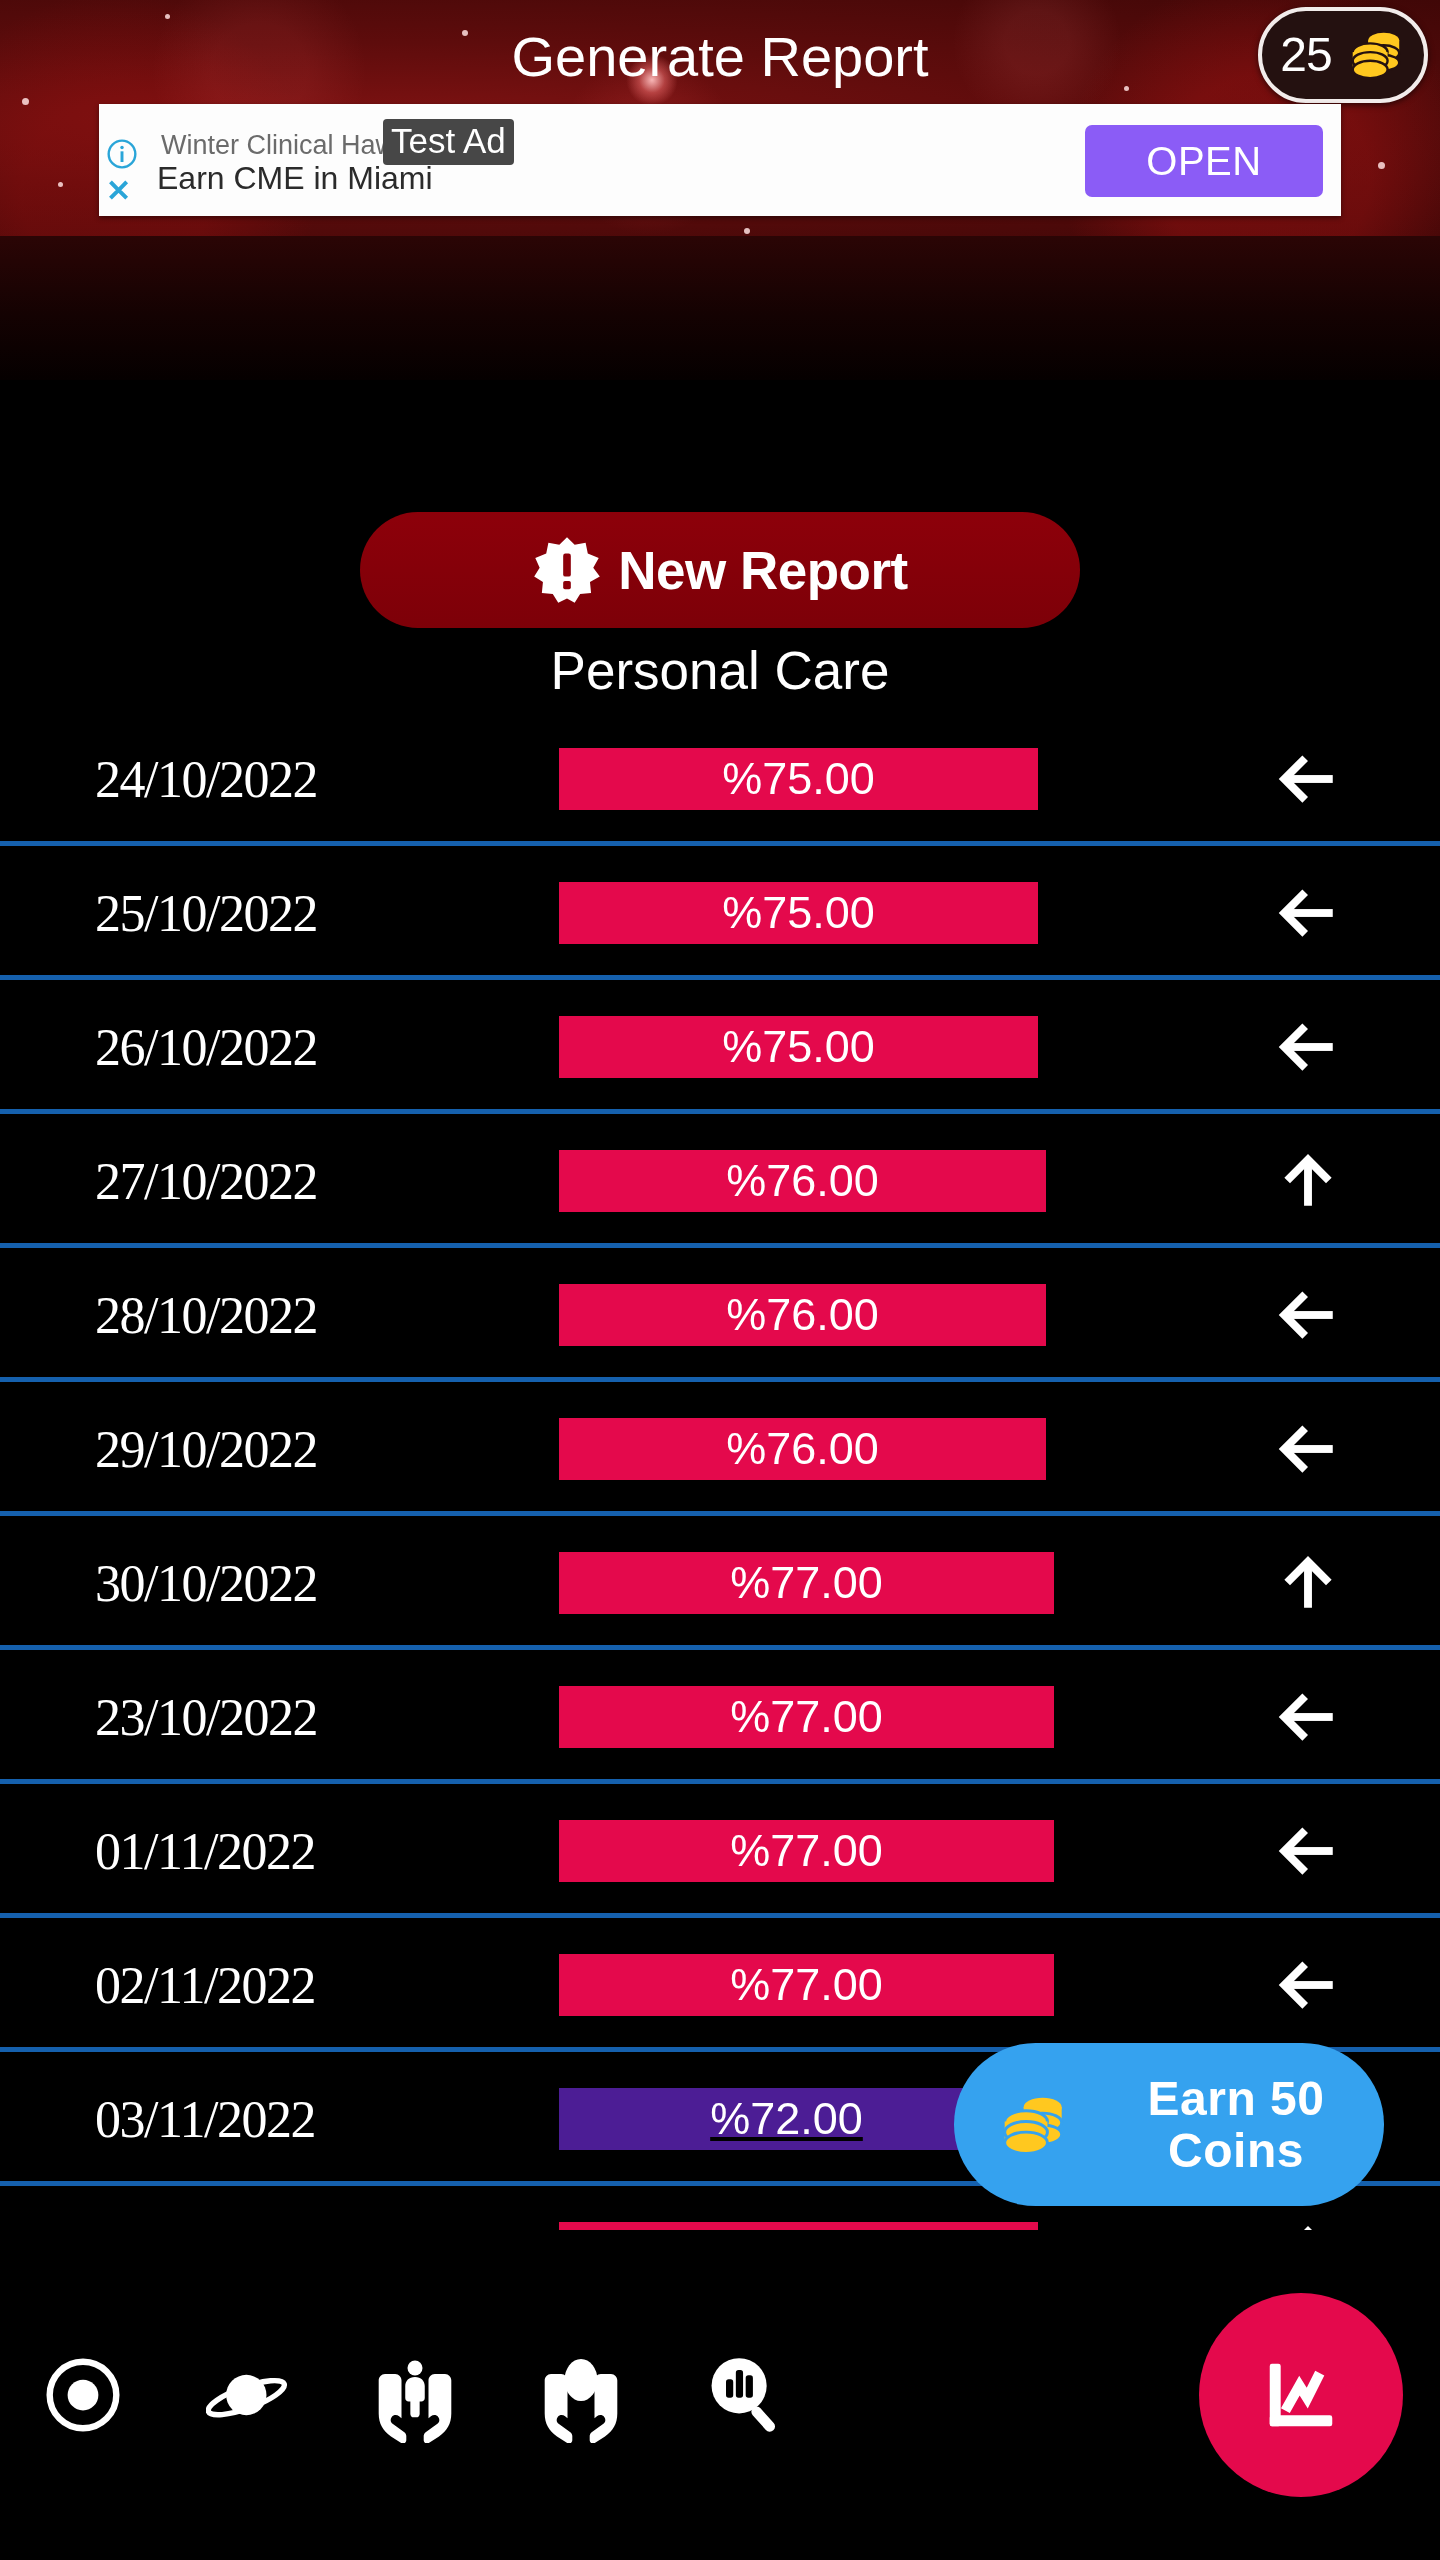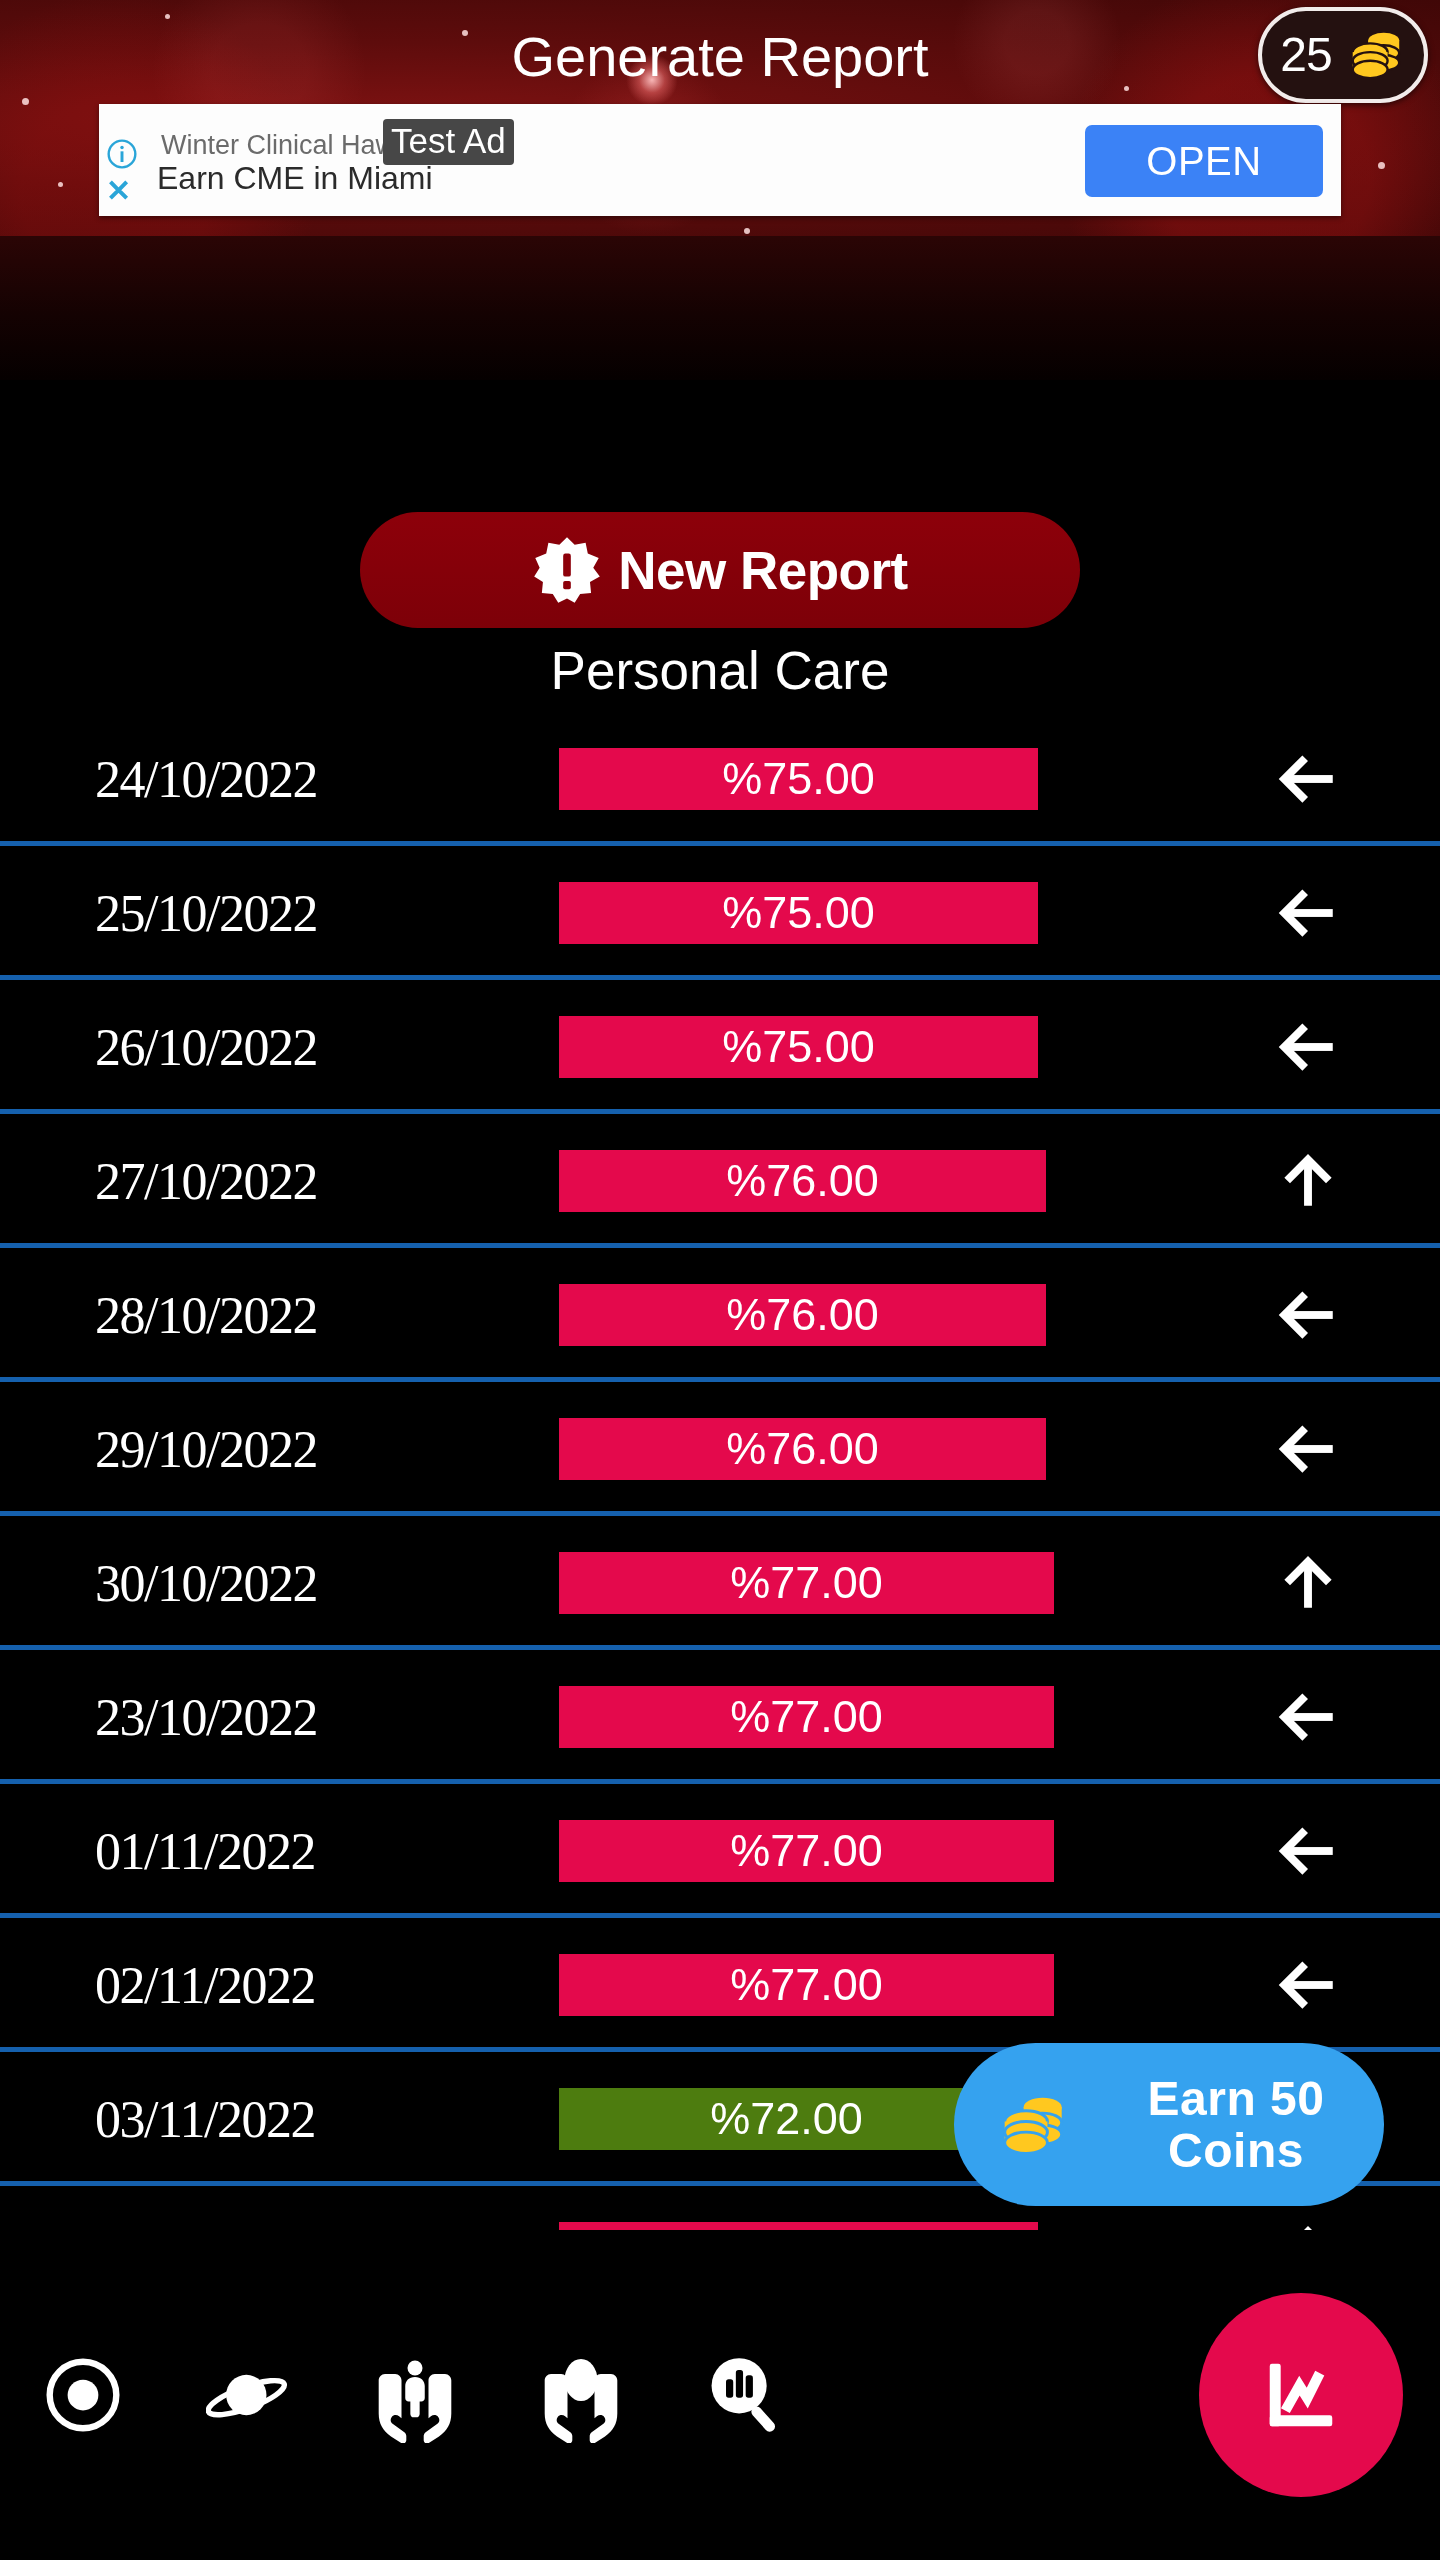--- a/index.html
+++ b/index.html
@@ -176,21 +176,21 @@
       <svg width="32" height="32" viewBox="0 0 24 24">
         <circle cx="12" cy="12" r="10" fill="none" stroke="#2aa5d8" stroke-width="1.8"></circle>
         <circle cx="12" cy="7.2" r="1.3" fill="#2aa5d8"></circle>
         <rect x="10.9" y="10" width="2.2" height="8" fill="#2aa5d8"></rect>
       </svg>
     </span>
     <span id="ad-close">✕</span>
     <span id="ad-adv">Winter Clinical Hawaii</span>
     <span id="ad-testbadge">Test Ad</span>
     <span id="ad-title">Earn CME in Miami</span>
-    <div id="ad-open" style="background: #3b82f6;">OPEN</div>
+    <div id="ad-open" style="background: #8b5cf6;">OPEN</div>
   </div>
 </div>
 
 <div id="header-area"></div>
 <div id="page-title">Generate Report</div>
 
 <div id="new-report-btn" style="background: linear-gradient(rgb(141, 0, 10) 0%, rgb(125, 0, 8) 100%);">
   <span>
     <svg width="70" height="70" viewBox="0 0 64 64">
       <path fill="#ffffff" d="M32 2 L39 9 L49 7 L51 17 L61 21 L56 30 L62 38 L53 43 L54 53 L44 54 L39 62 L32 58 L24 62 L19 54 L9 53 L10 43 L2 38 L7 30 L3 21 L13 17 L15 7 L25 9 Z"></path>
@@ -350,21 +350,21 @@
         <svg width="72" height="72" viewBox="0 0 64 64">
           <rect x="10" y="28.5" width="44" height="7" fill="#fff"></rect>
           <path d="M6 32 L27 11 L32 16 L16 32 L32 48 L27 53 Z" fill="#fff"></path>
         </svg>
       </div>
       <div class="sep" style="background: rgb(21, 96, 173);"></div>
     </div>
     <div class="row">
       <div class="date">03/11/2022</div>
       <div class="barwrap">
-        <div class="bar" style="width: 455px; background: #4d7c0f;">
+        <div class="bar" style="width: 455px; background: #4c1d95; text-decoration: underline;">
           <span class="pct">%72.00</span>
         </div>
       </div>
       <div class="arrow">
         <svg width="72" height="72" viewBox="0 0 64 64">
           <rect x="10" y="28.5" width="44" height="7" fill="#fff"></rect>
           <path d="M6 32 L27 11 L32 16 L16 32 L32 48 L27 53 Z" fill="#fff"></path>
         </svg>
       </div>
       <div class="sep" style="background: rgb(21, 96, 173);"></div>

